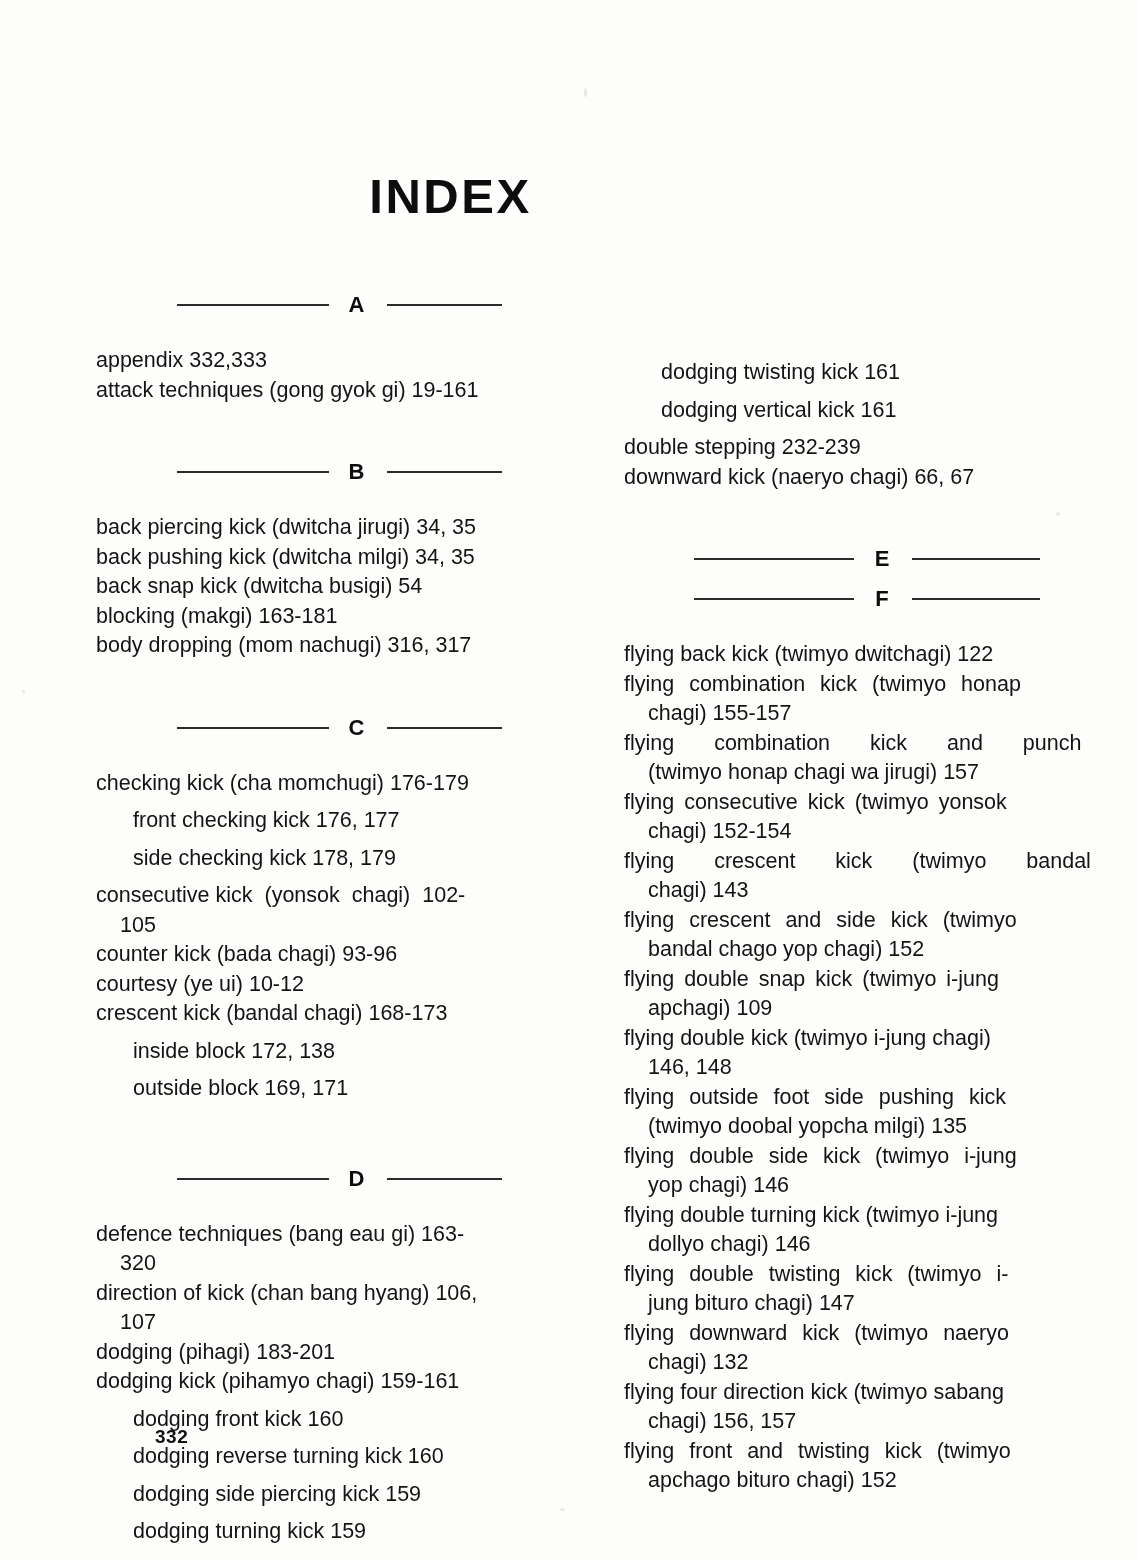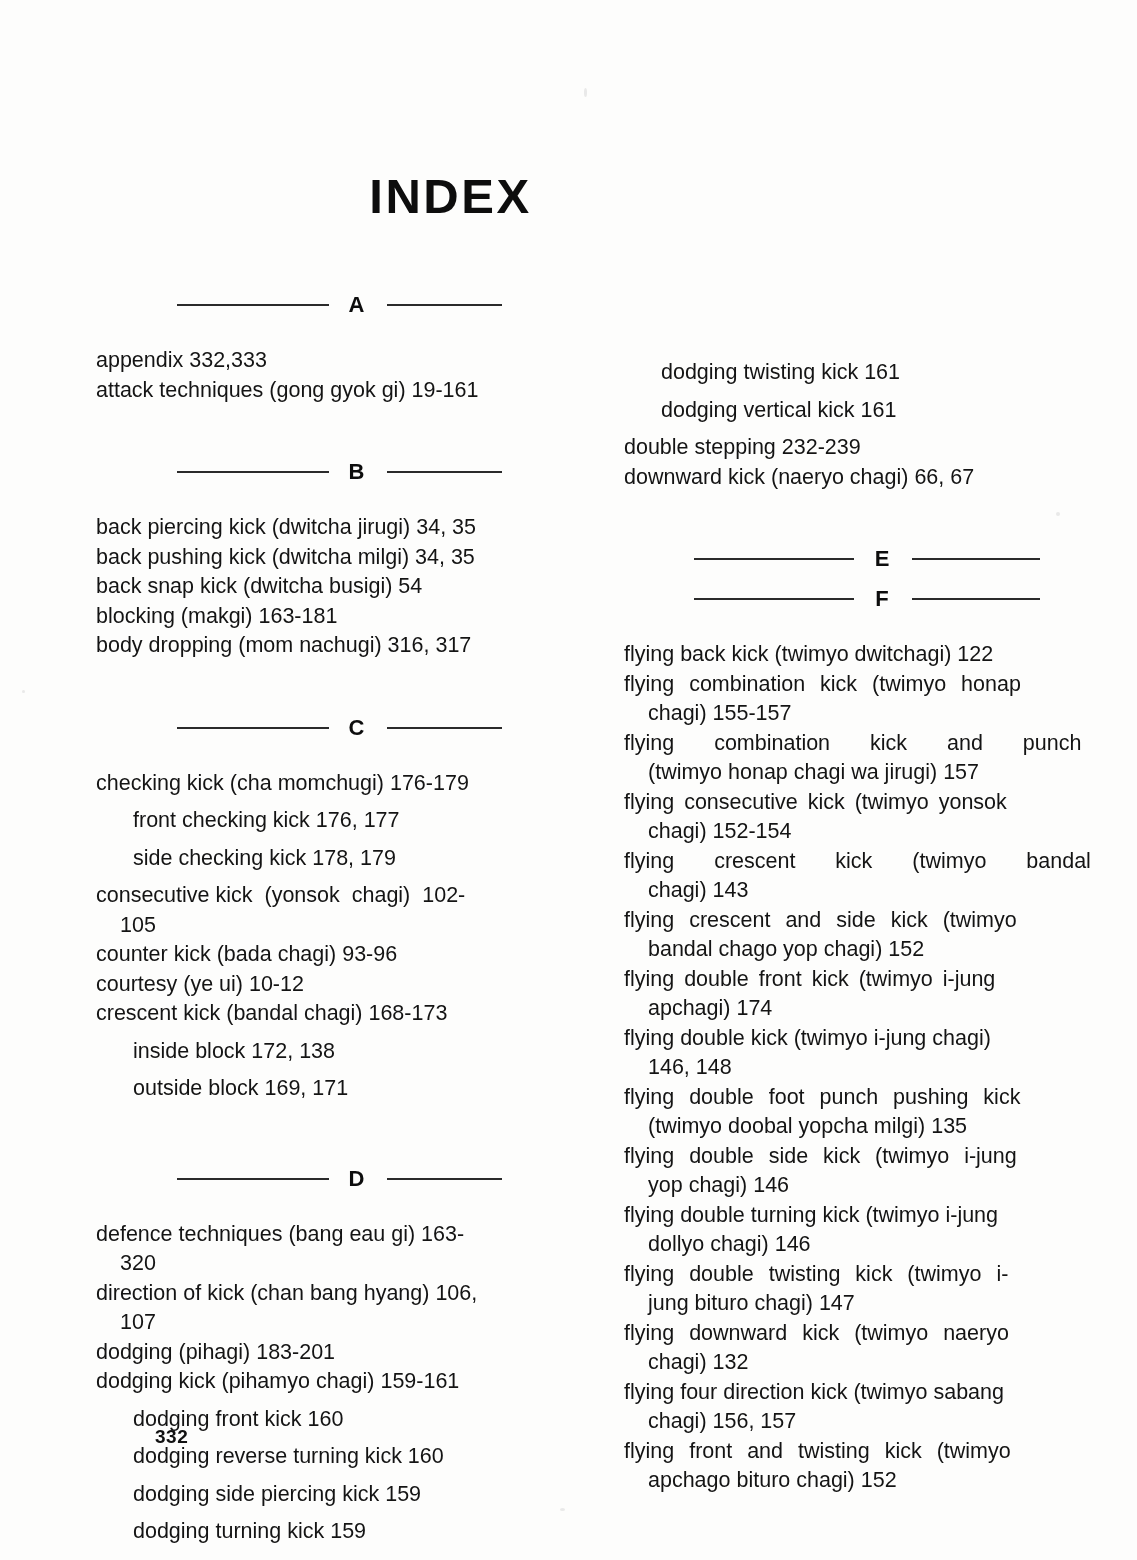--- a/index.html
+++ b/index.html
@@ -224,23 +224,23 @@
       <span class="rule rule-right"></span>
     </div>
     <div class="gap-md"></div>
     <div class="entries">
       <p class="entry"><span class="ln-main">flying back kick (twimyo dwitchagi) 122</span></p>
       <p class="entry j-2"><span class="ln-main">flying combination kick (twimyo honap</span><span class="cont">chagi) 155-157</span></p>
       <p class="entry j-3"><span class="ln-main">flying  combination  kick  and  punch</span><span class="cont">(twimyo honap chagi wa jirugi) 157</span></p>
       <p class="entry j-1"><span class="ln-main">flying consecutive kick (twimyo yonsok</span><span class="cont">chagi) 152-154</span></p>
       <p class="entry j-3"><span class="ln-main">flying  crescent  kick  (twimyo  bandal</span><span class="cont">chagi) 143</span></p>
       <p class="entry j-2"><span class="ln-main">flying crescent and side kick (twimyo</span><span class="cont">bandal chago yop chagi) 152</span></p>
-      <p class="entry j-1"><span class="ln-main">flying double front kick (twimyo i-jung</span><span class="cont">apchagi) 174</span></p>
+      <p class="entry j-1"><span class="ln-main">flying double snap kick (twimyo i-jung</span><span class="cont">apchagi) 109</span></p>
       <p class="entry"><span class="ln-main">flying double kick (twimyo i-jung chagi)</span><span class="cont">146, 148</span></p>
-      <p class="entry j-2"><span class="ln-main">flying double foot punch pushing kick</span><span class="cont">(twimyo doobal yopcha milgi) 135</span></p>
+      <p class="entry j-2"><span class="ln-main">flying outside foot side pushing kick</span><span class="cont">(twimyo doobal yopcha milgi) 135</span></p>
       <p class="entry j-2"><span class="ln-main">flying double side kick (twimyo i-jung</span><span class="cont">yop chagi) 146</span></p>
       <p class="entry"><span class="ln-main">flying double turning kick (twimyo i-jung</span><span class="cont">dollyo chagi) 146</span></p>
       <p class="entry j-2"><span class="ln-main">flying double twisting kick (twimyo i-</span><span class="cont">jung bituro chagi) 147</span></p>
       <p class="entry j-2"><span class="ln-main">flying downward kick (twimyo naeryo</span><span class="cont">chagi) 132</span></p>
       <p class="entry"><span class="ln-main">flying four direction kick (twimyo sabang</span><span class="cont">chagi) 156, 157</span></p>
       <p class="entry j-2"><span class="ln-main">flying front and twisting kick (twimyo</span><span class="cont">apchago bituro chagi) 152</span></p>
     </div>
 
   </div>
 

